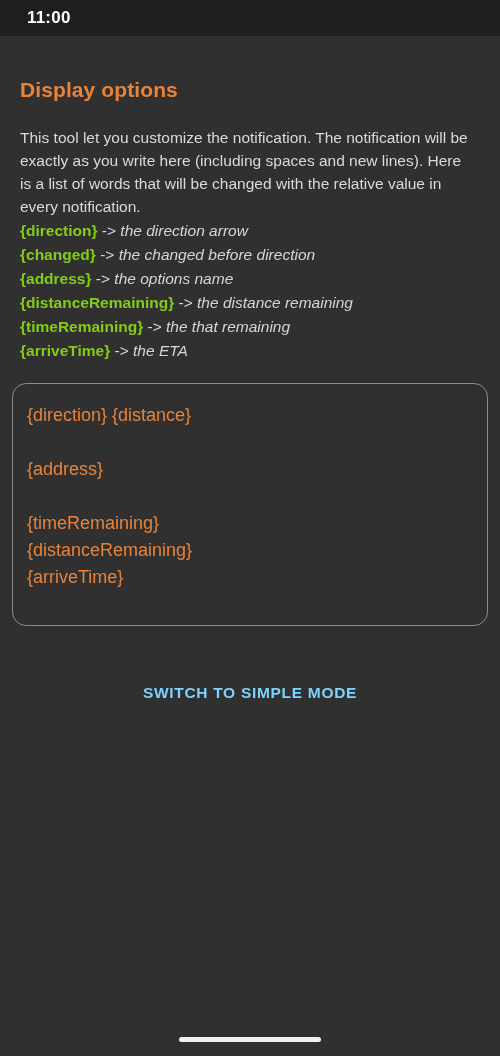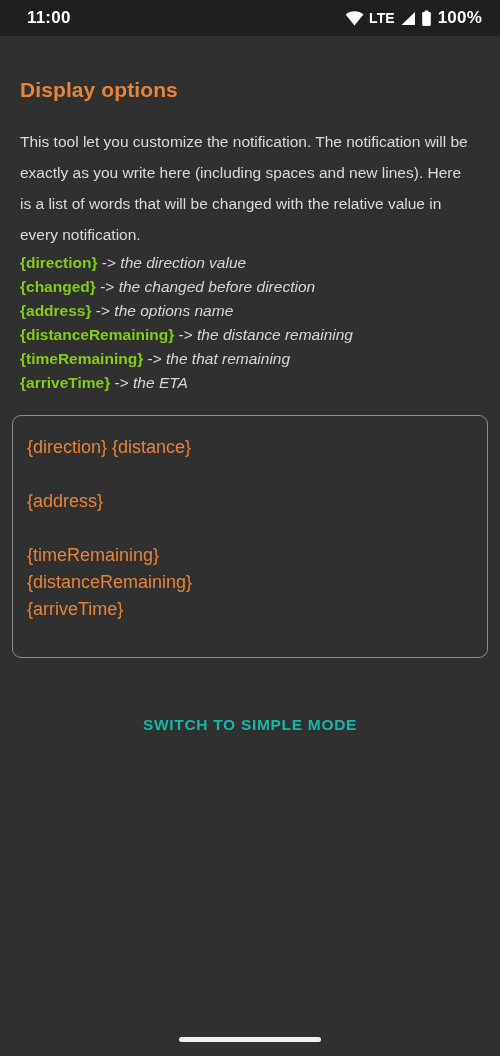--- a/index.html
+++ b/index.html
@@ -70,21 +70,21 @@
     color: #e8833a;
     font-size: 21px;
     font-weight: bold;
     padding: 26px 0 0 8px;
     letter-spacing: 0.1px;
   }
 
   .description {
     color: #dadada;
     font-size: 15.5px;
-    line-height: 31px;
+    line-height: 23px;
     padding: 24px 8px 0 8px;
     max-width: 470px;
   }
 
   .token-list {
     padding: 0 8px;
     margin-top: 1px;
   }
   .token-row {
     font-size: 15.5px;
@@ -93,21 +93,21 @@
     white-space: nowrap;
   }
   .token-key { font-weight: bold; color: #84cc16; }
   .token-arrow { font-weight: normal; color: #dadada; }
   .token-desc { font-style: italic; color: #d6d6d6; }
 
   
   .editor-box {
     margin: 20px 0 0 0;
     border: 1px solid #8c8c8c;
-    border-radius: 9px;
+    border-radius: 14px;
     background: #303030;
     padding: 18px 14px 16px 14px;
     height: 243px;
     overflow: hidden;
   }
   .editor-line {
     color: #e8833a;
     font-size: 18px;
     line-height: 27px;
     white-space: pre;
@@ -118,21 +118,21 @@
 
   
   .switch-wrap {
     display: flex;
     justify-content: center;
     margin-top: 48px;
   }
   .switch-button {
     background: transparent;
     border: none;
-    color: #14b8a6;
+    color: #7dd3fc;
     font-family: "Liberation Sans", sans-serif;
     font-size: 15.5px;
     font-weight: bold;
     letter-spacing: 0.7px;
     padding: 10px 14px;
     cursor: pointer;
   }
 
   
   .gesture-bar-area {
@@ -149,50 +149,30 @@
     background: #f0f0f0;
   }
 </style>
 </head>
 <body>
 
 <div class="phone">
 
   <div class="status-bar">
     <span class="status-clock">11:00</span>
-    <div class="status-right">
-      <span>
-        <svg width="19" height="15" viewBox="0 0 19 15">
-          <path d="M9.5 14.5 L0.6 3.4 C3.1 1.3 6.2 0.2 9.5 0.2 C12.8 0.2 15.9 1.3 18.4 3.4 Z" fill="#ffffff"></path>
-        </svg>
-      </span>
-      <span class="lte-label">LTE</span>
-      <span>
-        <svg width="16" height="15" viewBox="0 0 16 15">
-          <path d="M15 1 L15 14 L1.5 14 Z" fill="#ffffff"></path>
-        </svg>
-      </span>
-      <span>
-        <svg width="11" height="17" viewBox="0 0 11 17">
-          <rect x="3.6" y="0.4" width="3.8" height="1.9" rx="0.5" fill="#ffffff"></rect>
-          <rect x="1.2" y="1.9" width="8.6" height="14.2" rx="1.4" fill="#ffffff"></rect>
-        </svg>
-      </span>
-      <span class="battery-pct">100%</span>
-    </div>
   </div>
 
   <div class="content">
 
     <div class="page-title">Display options</div>
 
     <div class="description">This tool let you customize the notification. The notification will be exactly as you write here (including spaces and new lines). Here is a list of words that will be changed with the relative value in every notification.</div>
 
     <div class="token-list">
-        <div class="token-row"><span class="token-key">{direction}</span> <span class="token-arrow">-&gt;</span> <span class="token-desc">the direction value</span></div>
+        <div class="token-row"><span class="token-key">{direction}</span> <span class="token-arrow">-&gt;</span> <span class="token-desc">the direction arrow</span></div>
         <div class="token-row"><span class="token-key">{changed}</span> <span class="token-arrow">-&gt;</span> <span class="token-desc">the changed before direction</span></div>
         <div class="token-row"><span class="token-key">{address}</span> <span class="token-arrow">-&gt;</span> <span class="token-desc">the options name</span></div>
         <div class="token-row"><span class="token-key">{distanceRemaining}</span> <span class="token-arrow">-&gt;</span> <span class="token-desc">the distance remaining</span></div>
         <div class="token-row"><span class="token-key">{timeRemaining}</span> <span class="token-arrow">-&gt;</span> <span class="token-desc">the that remaining</span></div>
         <div class="token-row"><span class="token-key">{arriveTime}</span> <span class="token-arrow">-&gt;</span> <span class="token-desc">the ETA</span></div>
       </div>
 
     <div class="editor-box">
         <div class="editor-line">{direction} {distance}</div>
         <div class="editor-line blank">&nbsp;</div>

